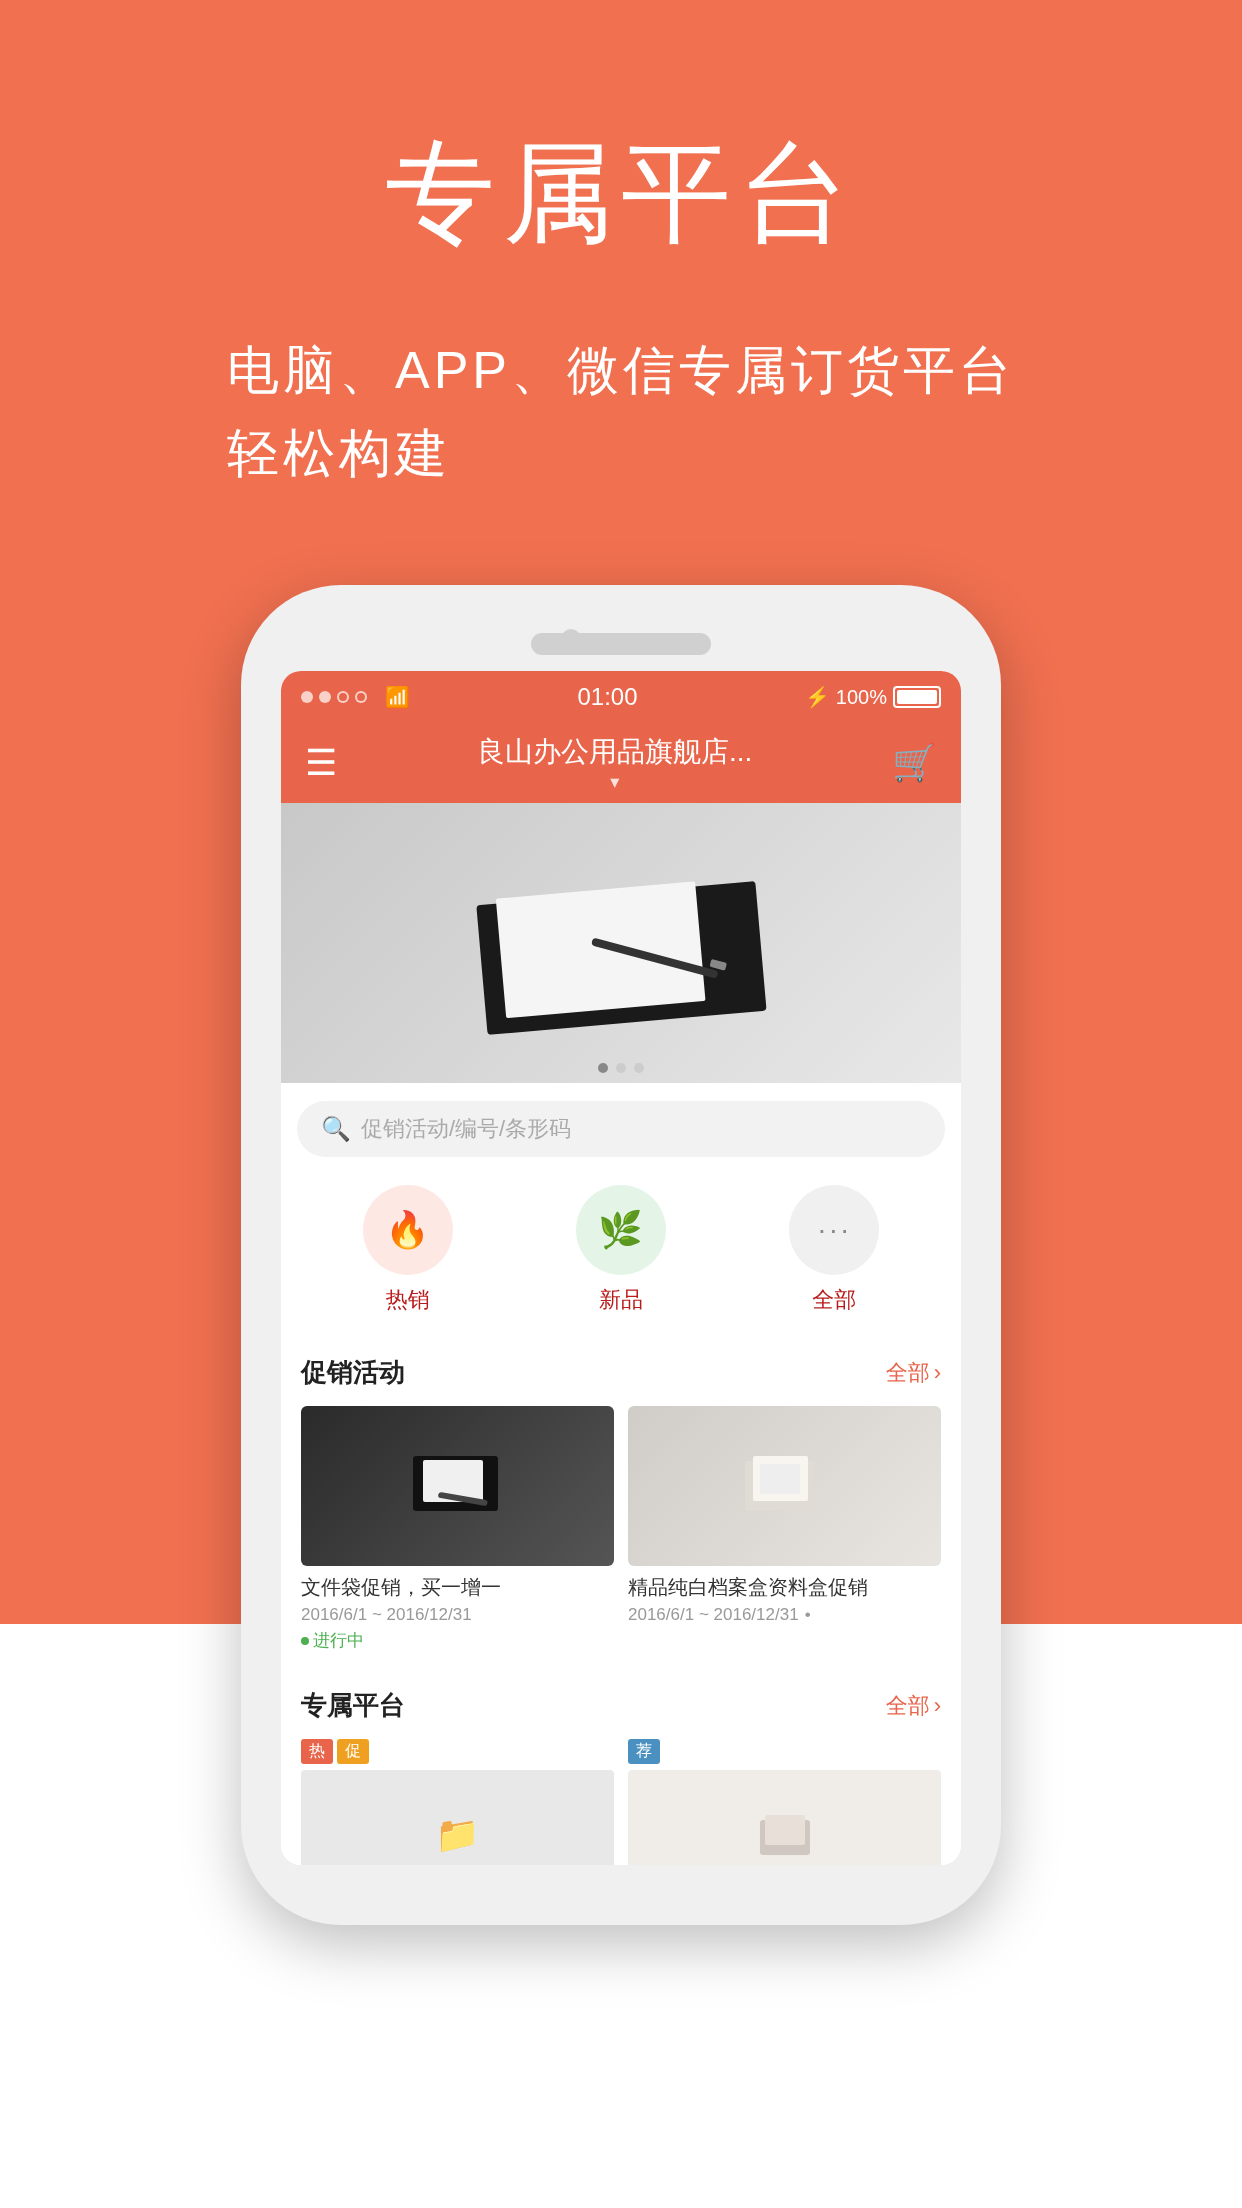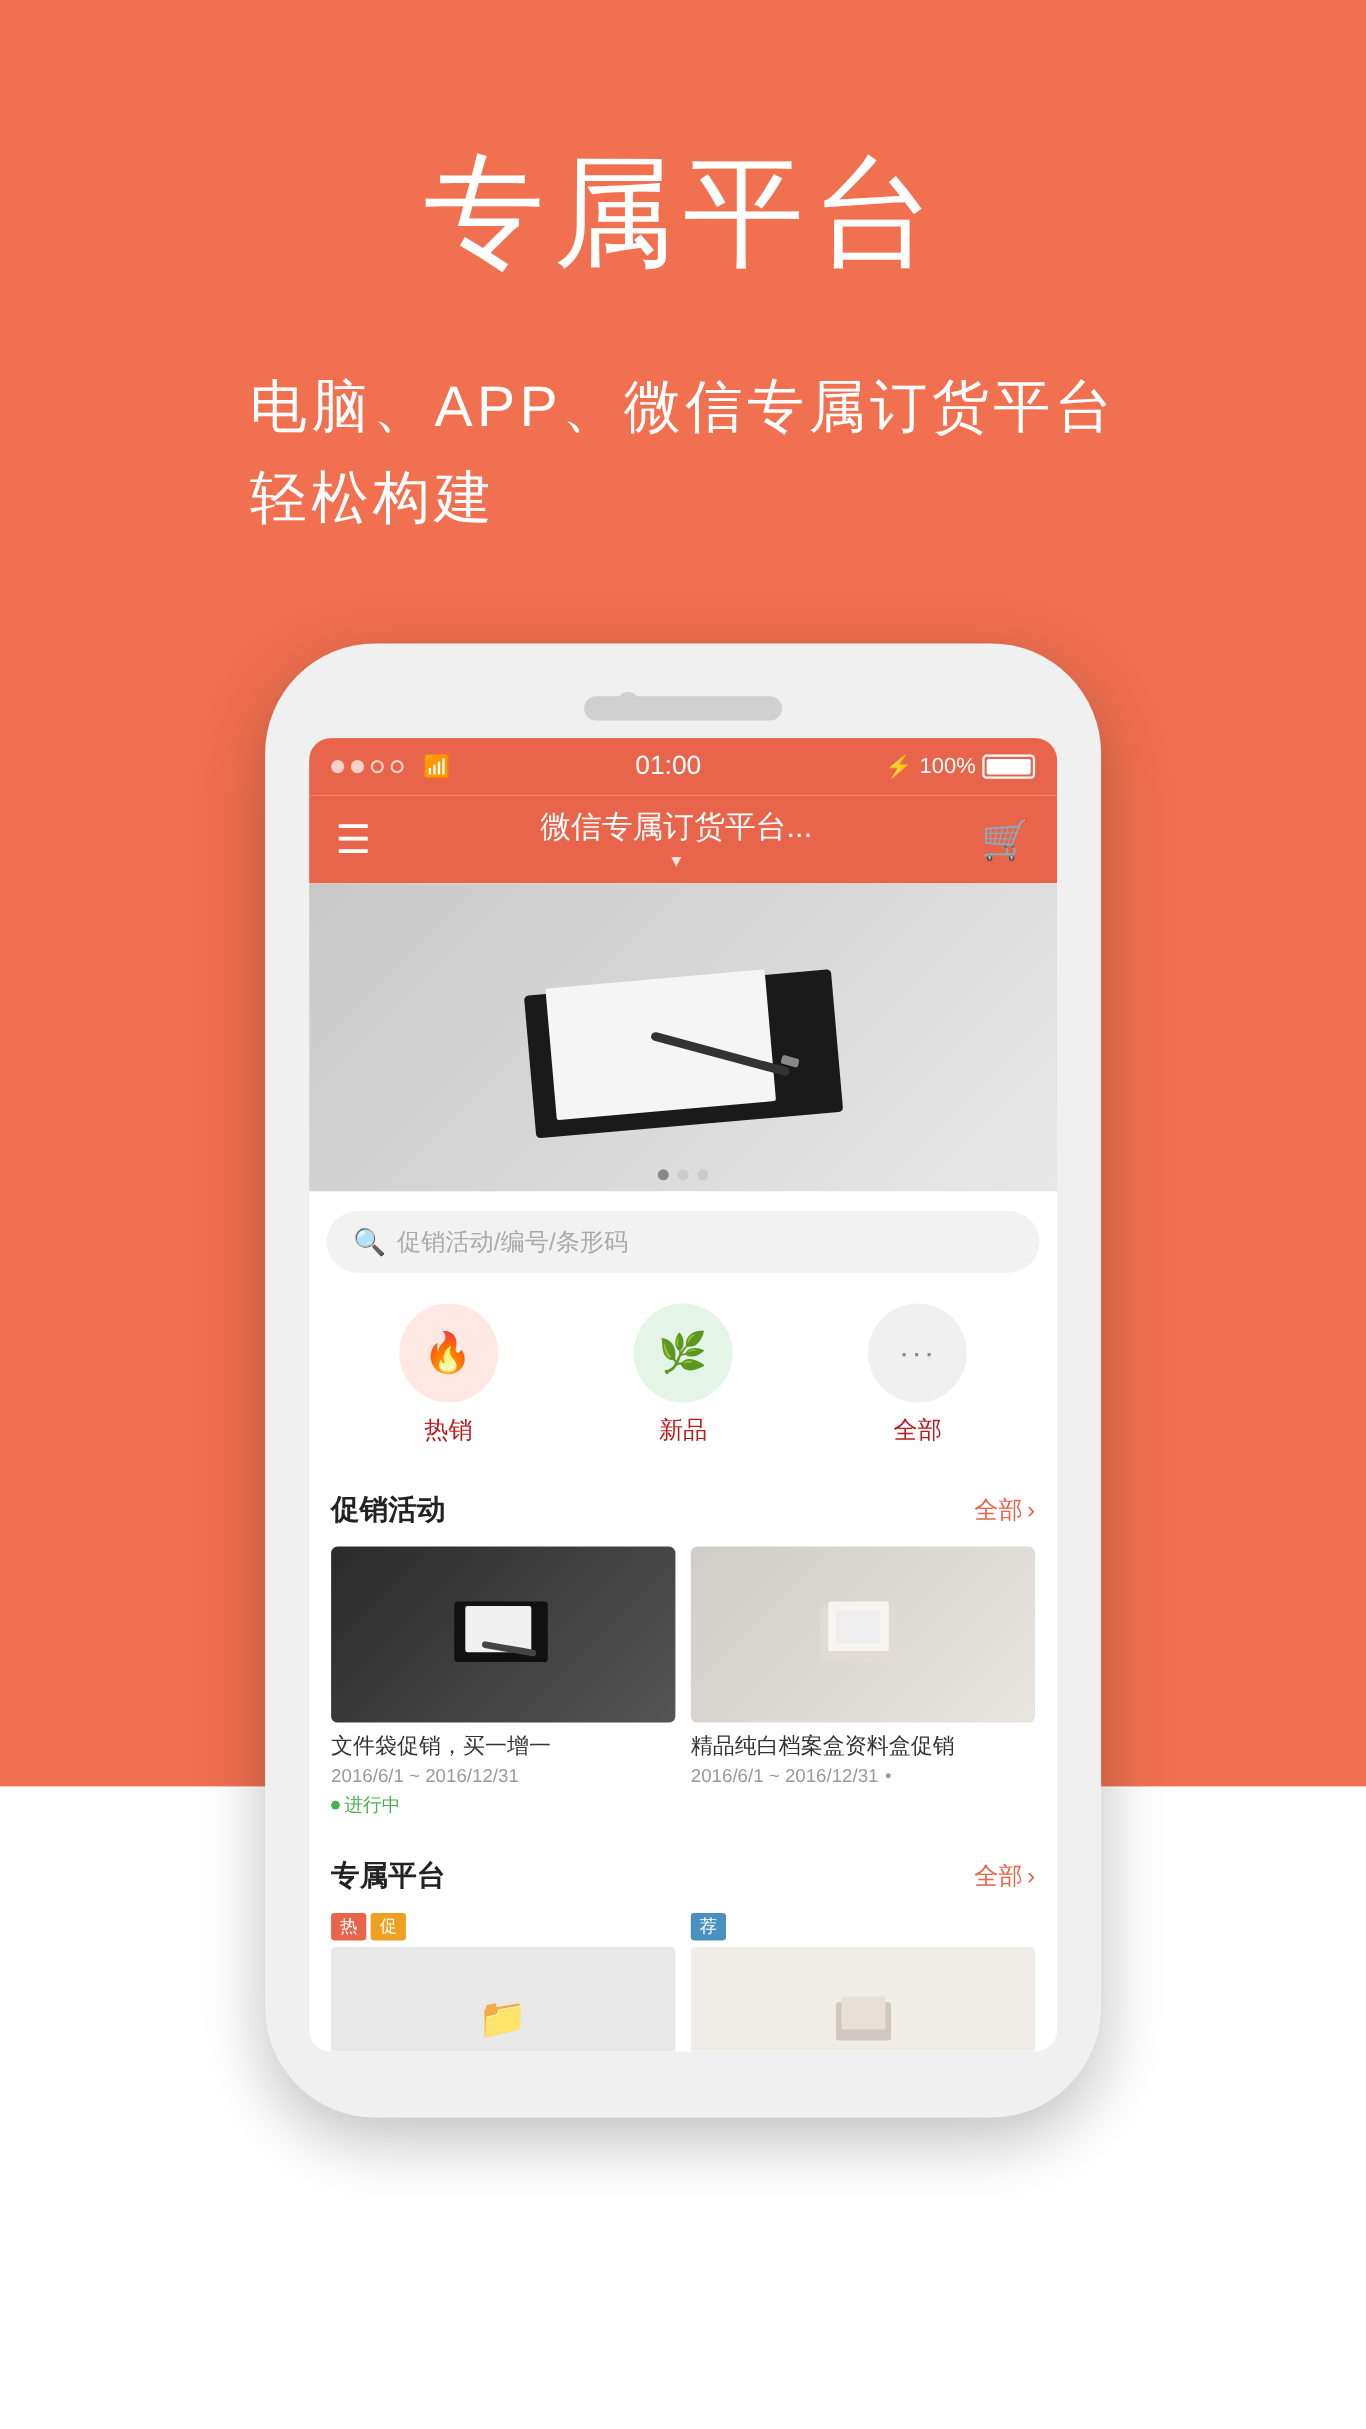--- a/index.html
+++ b/index.html
@@ -273,21 +273,21 @@
             <span>100%</span>
             <div class="battery-bar">
               <div class="battery-fill"></div>
             </div>
           </div>
         </div>
 
         <div class="nav-bar">
           <span class="nav-icon">☰</span>
           <div class="nav-center">
-            <span class="nav-title">微信专属订货平台...</span>
+            <span class="nav-title">良山办公用品旗舰店...</span>
             <span class="nav-subtitle-indicator">▾</span>
           </div>
           <span class="nav-icon">🛒</span>
         </div>
 
         <div class="banner">
           <svg width="340" height="220" viewBox="0 0 340 220">
 
             <rect x="30" y="60" width="280" height="130" rx="4" fill="#1a1a1a" transform="rotate(-5 170 120)"></rect>
             <rect x="50" y="55" width="200" height="120" rx="2" fill="#f5f5f5" transform="rotate(-5 170 120)"></rect>

